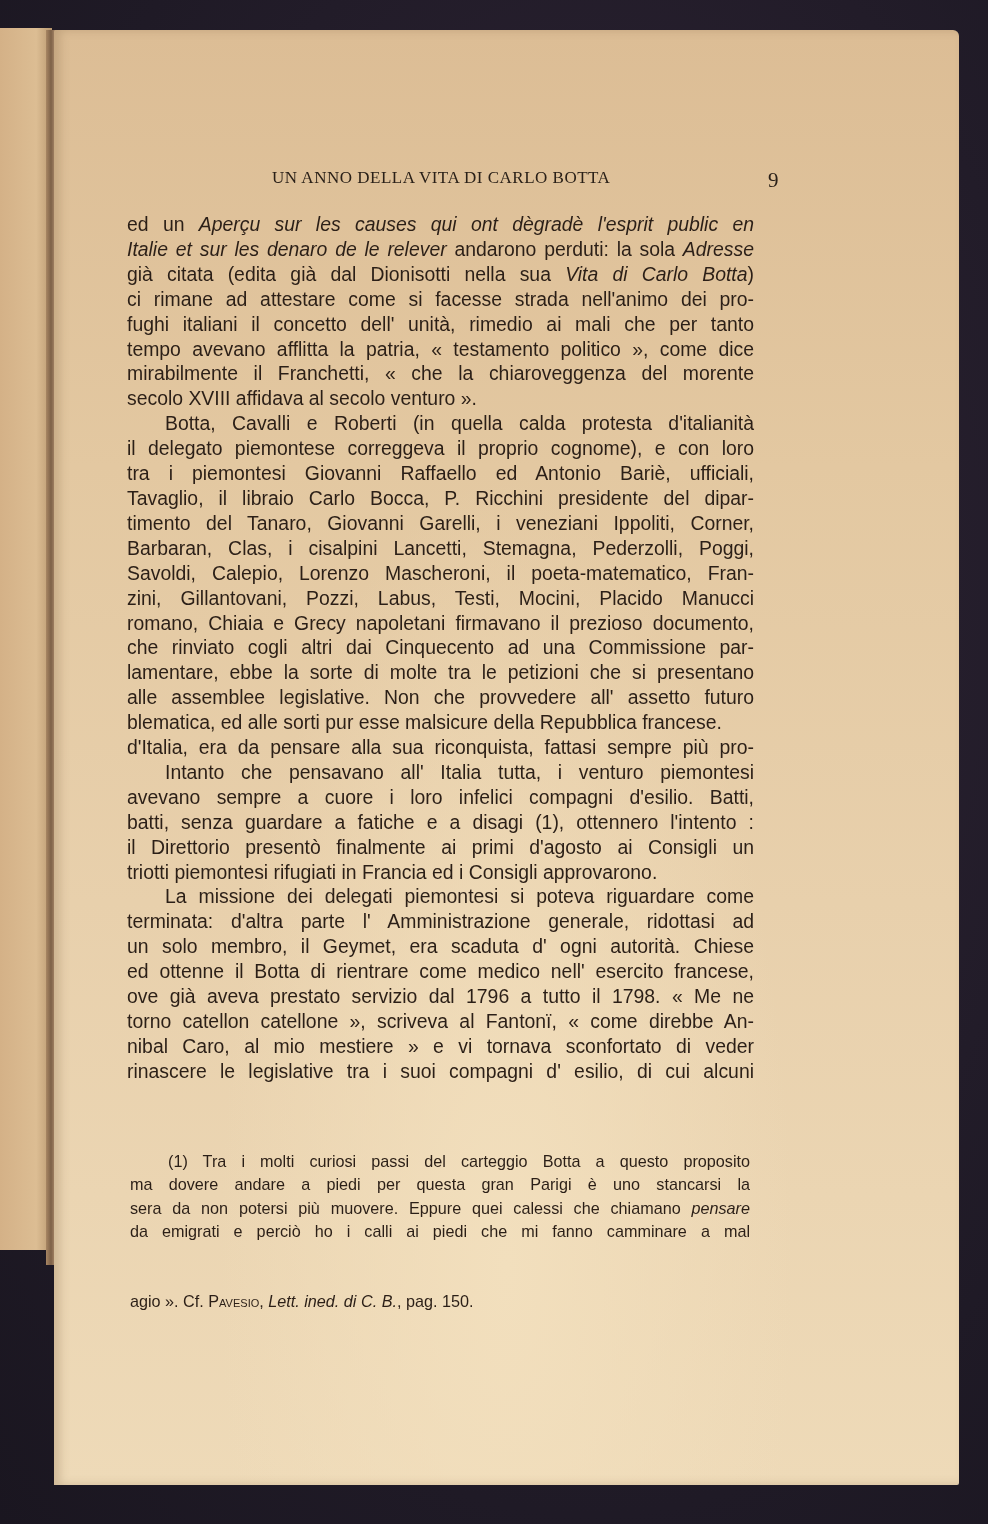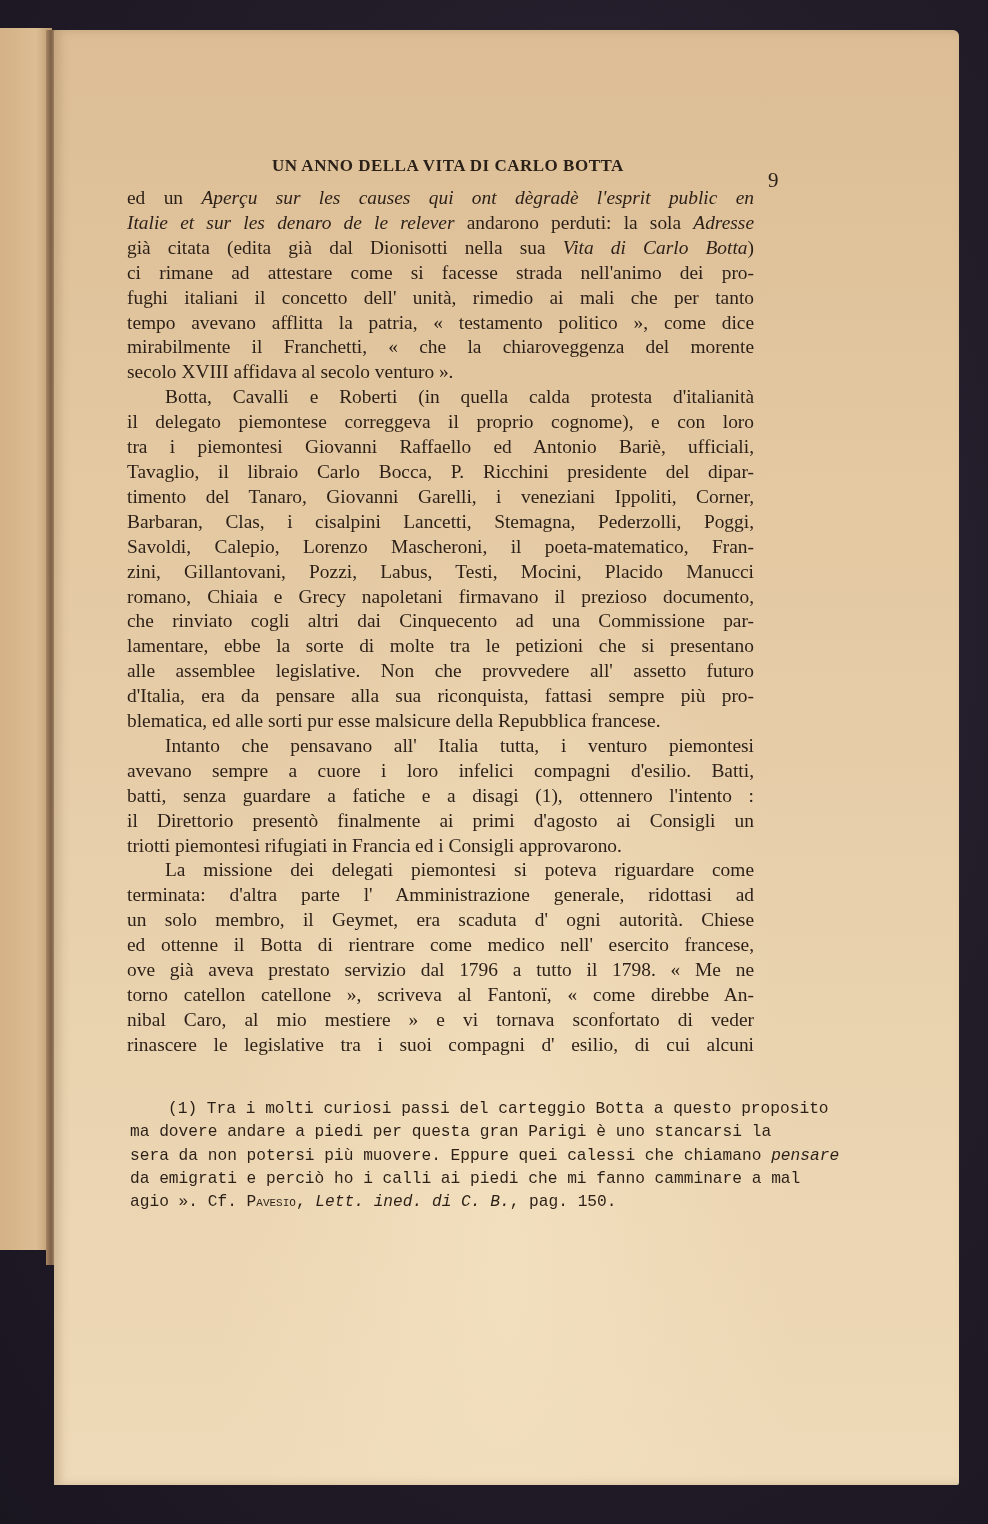--- a/index.html
+++ b/index.html
@@ -23,46 +23,45 @@
   }
   .page {
     position: absolute; left: 54px; top: 30px; width: 905px; height: 1455px;
     background:
       radial-gradient(ellipse at 50% 85%, #f2dfbd 0%, rgba(242,223,189,0) 45%),
       linear-gradient(180deg, #dcbd95 0%, #e3c8a1 30%, #e8d0ac 60%, #eedab8 100%);
     border-radius: 2px 6px 2px 0;
     box-shadow: inset 6px 0 10px rgba(120,90,60,0.25);
   }
   .header {
-    position: absolute; left: 272px; top: 156px; width: 500px;
+    position: absolute; left: 272px; top: 168px; width: 500px;
     font-family: "Liberation Serif", serif; font-size: 17px; letter-spacing: 0.5px;
     color: #2a2018;
-    font-weight: bold;
   }
   .page-number {
     position: absolute; left: 768px; top: 168px;
     font-family: "Liberation Serif", serif; font-size: 21px; color: #2a2018;
   }
   .body-text {
-    position: absolute; left: 127px; top: 186px; width: 627px;
-    font-family: Liberation Serif, serif;
+    position: absolute; left: 127px; top: 212px; width: 627px;
+    font-family: Liberation Sans, sans-serif;
     font-size: 19.4px; line-height: 24.9px; color: #2b1f17;
     text-align: justify;
   }
   .body-text .line { display: block; text-align: justify; text-align-last: justify; white-space: nowrap; }
   .body-text .line.last { text-align-last: left; }
   .indent { padding-left: 38px; }
   i { font-style: italic; }
   .footnotes {
-    position: absolute; left: 130px; top: 1098px; width: 620px;
-    font-family: Liberation Mono, monospace;
+    position: absolute; left: 130px; top: 1150px; width: 620px;
+    font-family: Liberation Sans, sans-serif;
     font-size: 16.2px; line-height: 23.3px; color: #2b1f17;
   }
   .footnotes .line { display: block; text-align: justify; text-align-last: justify; white-space: nowrap; }
-  .footnotes .line.last { text-align-last: left; }
+  .footnotes .line.last { text-align-last: left; margin-top: 47px; }
   .sc { font-variant: small-caps; }
 </style>
 </head>
 <body>
 
 <div class="scan-bg"></div>
 <div class="left-page"></div>
 <div class="gutter"></div>
 <div class="page"></div>
 
@@ -83,22 +82,22 @@
     <span class="line"><span>tra i piemontesi Giovanni Raffaello ed Antonio Bariè, ufficiali,</span></span>
     <span class="line"><span>Tavaglio, il libraio Carlo Bocca, P. Ricchini presidente del dipar-</span></span>
     <span class="line"><span>timento del Tanaro, Giovanni Garelli, i veneziani Ippoliti, Corner,</span></span>
     <span class="line"><span>Barbaran, Clas, i cisalpini Lancetti, Stemagna, Pederzolli, Poggi,</span></span>
     <span class="line"><span>Savoldi, Calepio, Lorenzo Mascheroni, il poeta-matematico, Fran-</span></span>
     <span class="line"><span>zini, Gillantovani, Pozzi, Labus, Testi, Mocini, Placido Manucci</span></span>
     <span class="line"><span>romano, Chiaia e Grecy napoletani firmavano il prezioso documento,</span></span>
     <span class="line"><span>che rinviato cogli altri dai Cinquecento ad una Commissione par-</span></span>
     <span class="line"><span>lamentare, ebbe la sorte di molte tra le petizioni che si presentano</span></span>
     <span class="line"><span>alle assemblee legislative. Non che provvedere all' assetto futuro</span></span>
+    <span class="line last"><span>blematica, ed alle sorti pur esse malsicure della Repubblica francese.</span></span>
     <span class="line"><span>d'Italia, era da pensare alla sua riconquista, fattasi sempre più pro-</span></span>
-    <span class="line last"><span>blematica, ed alle sorti pur esse malsicure della Repubblica francese.</span></span>
     <span class="line indent"><span>Intanto che pensavano all' Italia tutta, i venturo piemontesi</span></span>
     <span class="line"><span>avevano sempre a cuore i loro infelici compagni d'esilio. Batti,</span></span>
     <span class="line"><span>batti, senza guardare a fatiche e a disagi (1), ottennero l'intento :</span></span>
     <span class="line"><span>il Direttorio presentò finalmente ai primi d'agosto ai Consigli un</span></span>
     <span class="line last"><span>triotti piemontesi rifugiati in Francia ed i Consigli approvarono.</span></span>
     <span class="line indent"><span>La missione dei delegati piemontesi si poteva riguardare come</span></span>
     <span class="line"><span>terminata: d'altra parte l' Amministrazione generale, ridottasi ad</span></span>
     <span class="line"><span>un solo membro, il Geymet, era scaduta d' ogni autorità. Chiese</span></span>
     <span class="line"><span>ed ottenne il Botta di rientrare come medico nell' esercito francese,</span></span>
     <span class="line"><span>ove già aveva prestato servizio dal 1796 a tutto il 1798. « Me ne</span></span>

